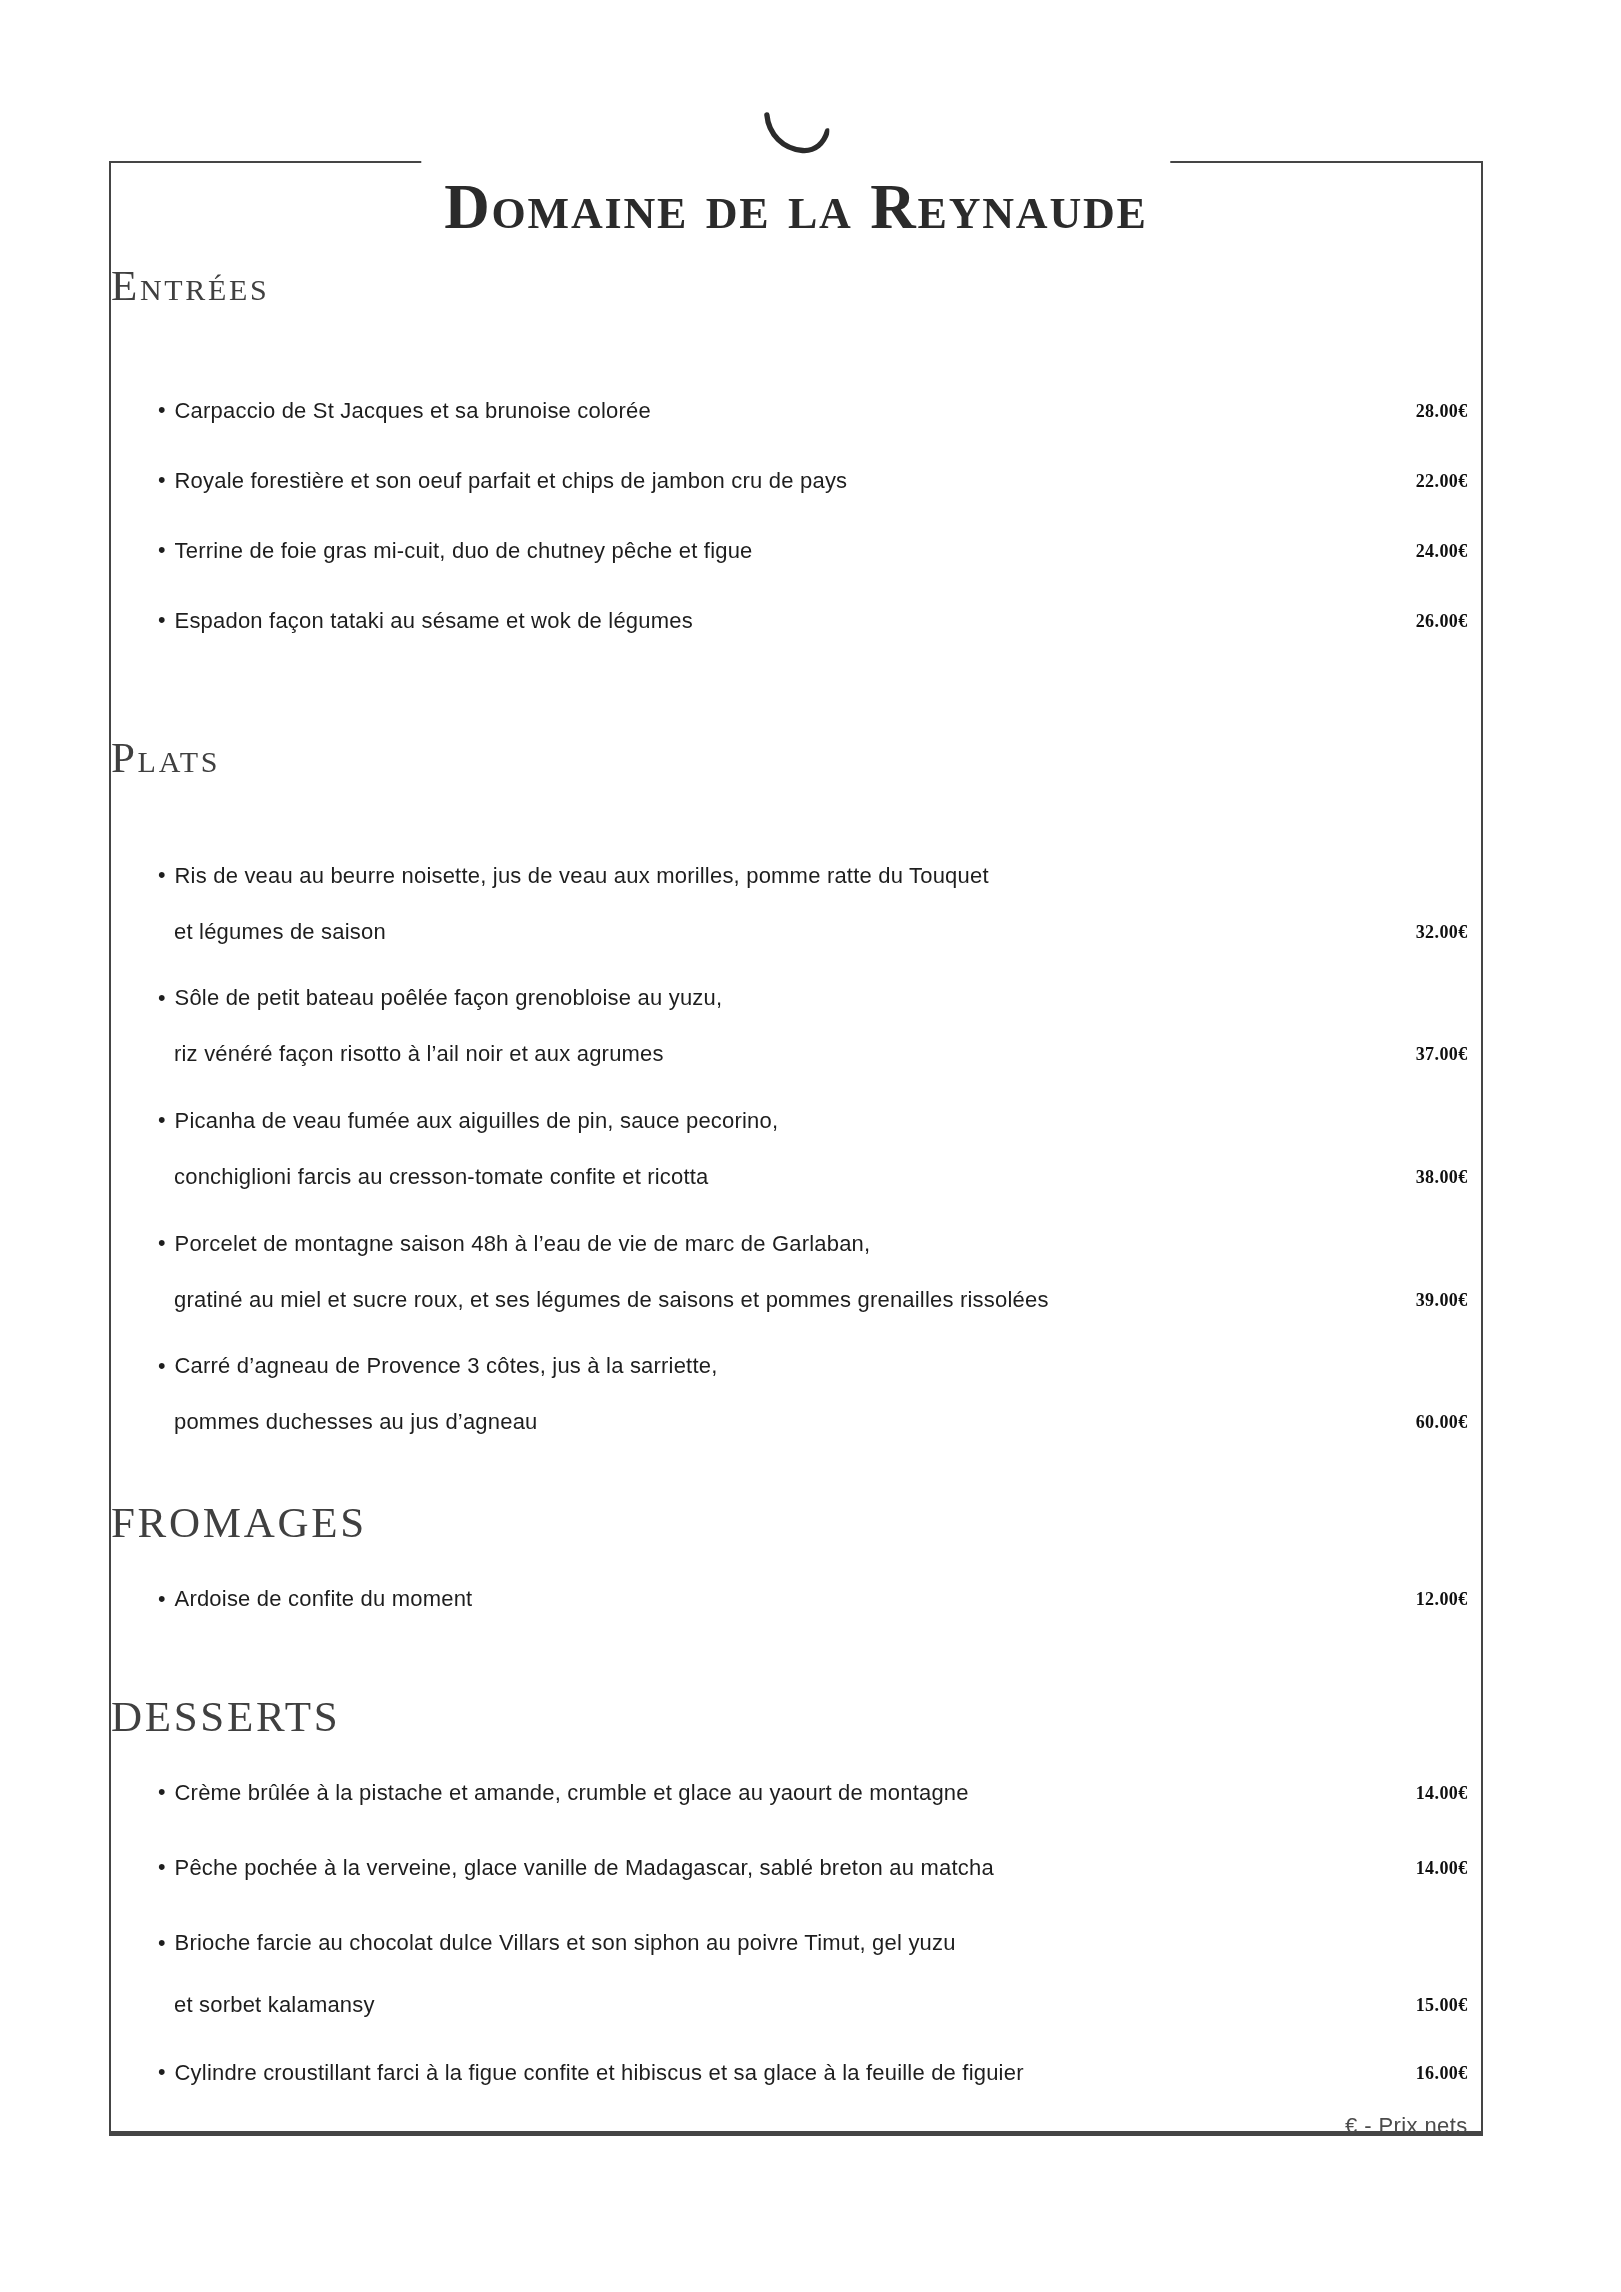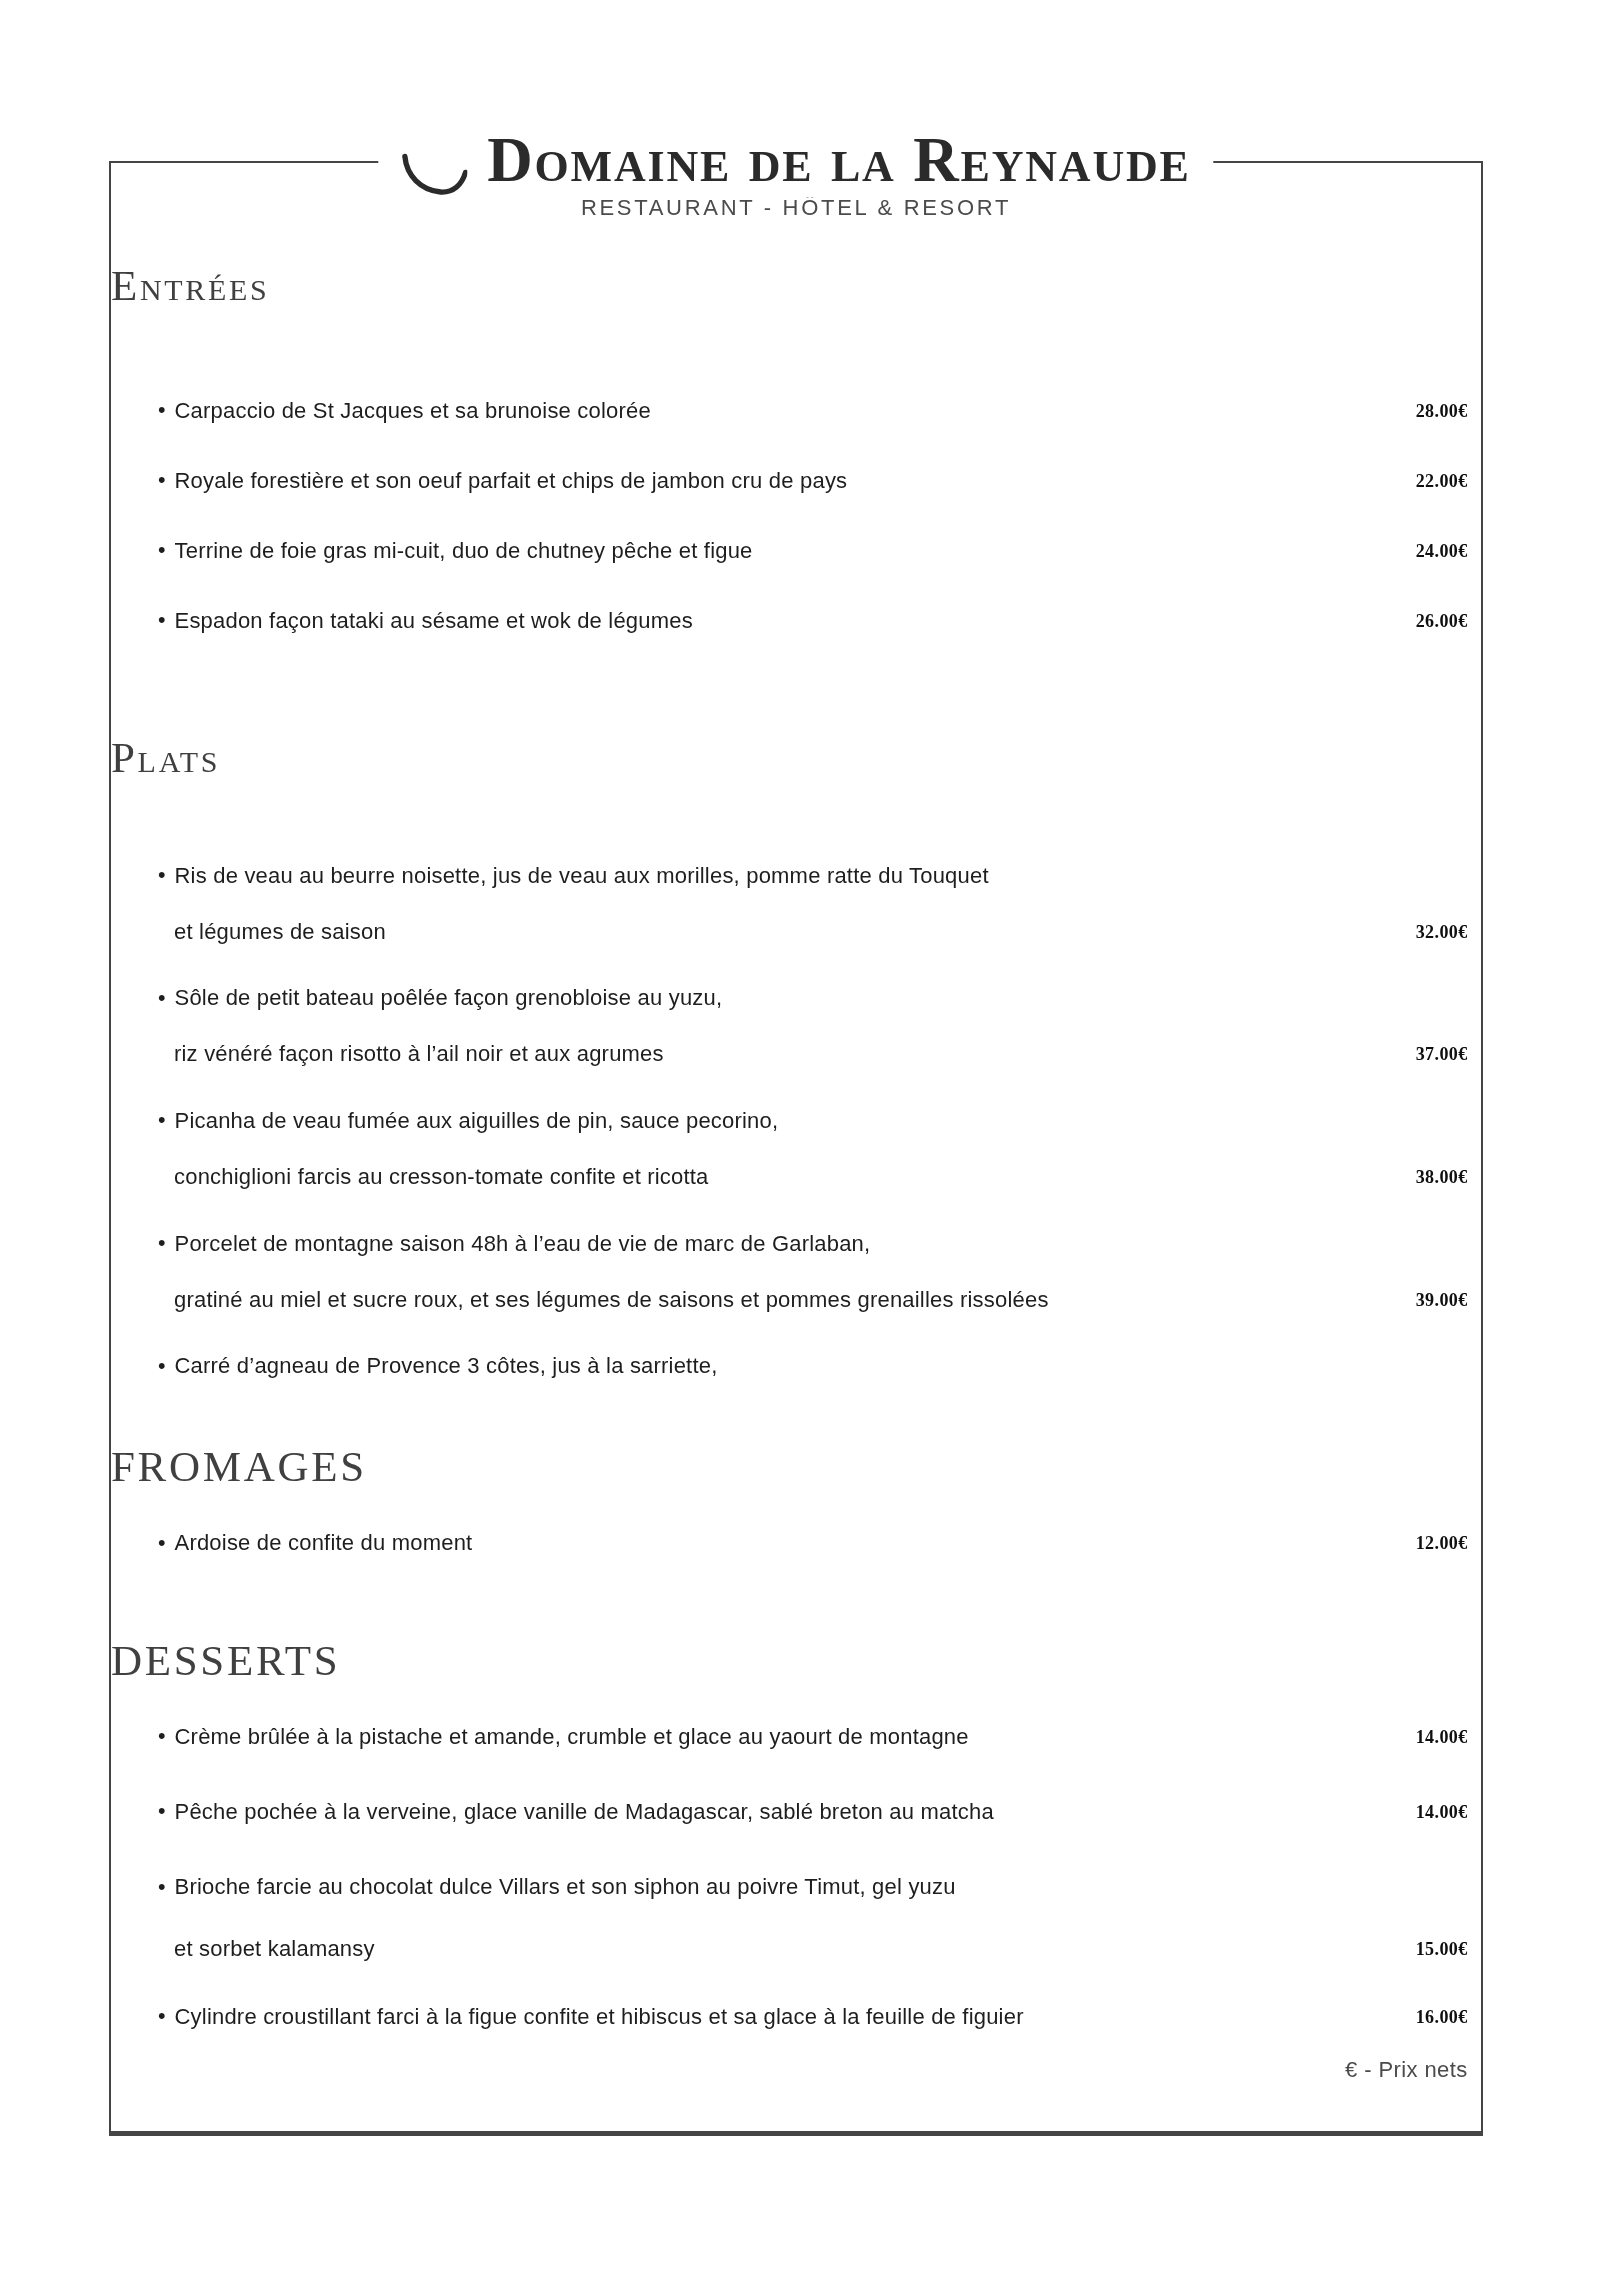--- a/index.html
+++ b/index.html
@@ -8,21 +8,21 @@
     font-family:"Liberation Sans",sans-serif;color:#1e1e1e;overflow:hidden;
   }
   .frame{
     position:absolute;left:109px;top:161px;width:1374px;height:1975px;
     box-sizing:border-box;border:2.7px solid #454545;border-bottom-width:5.4px;
     background:#ffffff;
   }
   .title-wrap{
     position:absolute;top:-2.7px;left:50%;transform:translate(-50%,-50%);
     background:#ffffff;padding:0 23px;white-space:nowrap;
-    display:flex;align-items:center;gap:20px;
+    display:flex;align-items:center;gap:20px;flex-direction:column;
   }
   .brand-title{
     margin:0;font-family:"Liberation Serif",serif;font-variant:small-caps;
     font-weight:700;font-size:63px;line-height:63px;letter-spacing:1.8px;color:#2b2b2b;
   }
   .flourish{flex:0 0 auto;margin-top:23px;}
   .subtitle{
     margin-top:29.6px;line-height:29px;text-align:center;
     font-size:22px;letter-spacing:2.7px;color:#4b4b4b;
   }
@@ -152,20 +152,24 @@
             <div class="iline cont">
               <span class="txt">gratiné au miel et sucre roux, et ses légumes de saisons et pommes grenailles rissolées</span>
               <span class="price">39.00€</span>
             </div>
           </div>
           <div class="item">
             <div class="iline first">
               <span class="bullet">•</span>
               <span class="txt">Carré d’agneau de Provence 3 côtes, jus à la sarriette,</span>
             </div>
+            <div class="iline cont">
+              <span class="txt">pommes duchesses au jus d’agneau</span>
+              <span class="price">60.00€</span>
+            </div>
           </div>
         </div>
       </section>
       <section class="menu-section sec-fromages">
         <h2 class="section-heading">FROMAGES</h2>
         <div class="items">
           <div class="item">
             <div class="iline first">
               <span class="bullet">•</span>
               <span class="txt">Ardoise de confite du moment</span>

